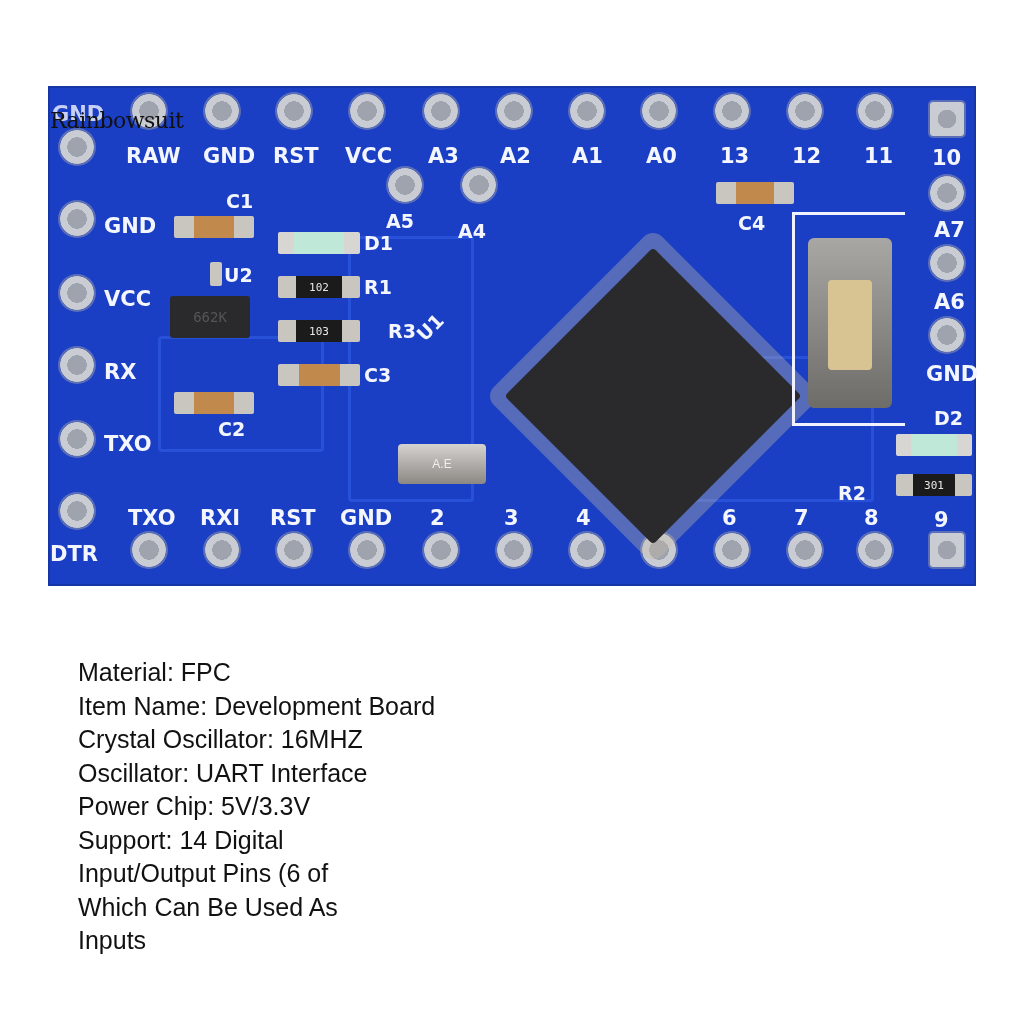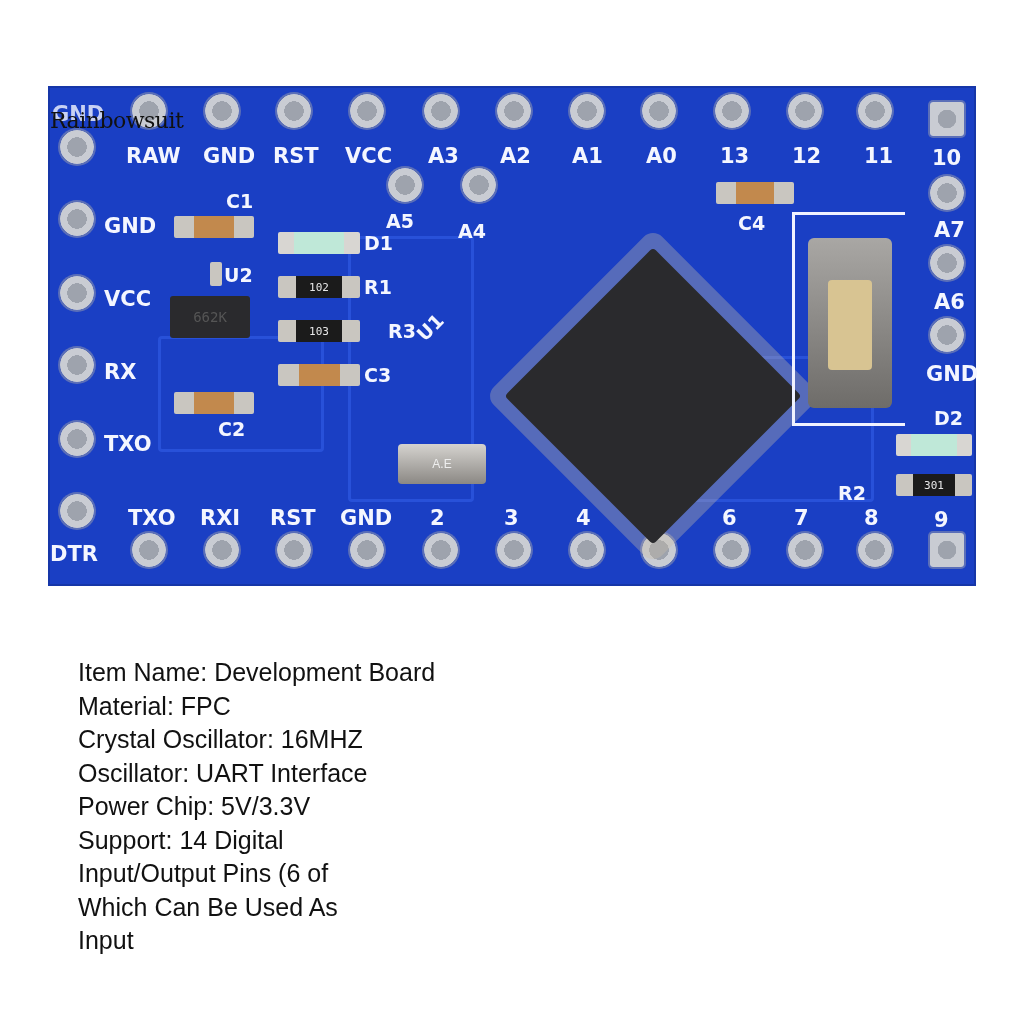--- a/index.html
+++ b/index.html
@@ -178,22 +178,22 @@
 
   <span class="silk sm" style="left:886px;top:323px;">D2</span>
   <div class="smd led" style="left:848px;top:348px;width:76px;"></div>
   <div class="smd res" style="left:848px;top:388px;width:76px;">
     <span class="resv">301</span>
   </div>
   <span class="silk sm" style="left:790px;top:398px;">R2</span>
 </div>
 
 <div class="specs">
+  <div>Material: FPC</div>
   <div>Item Name: Development Board</div>
-  <div>Material: FPC</div>
   <div>Crystal Oscillator: 16MHZ</div>
   <div>Oscillator: UART Interface</div>
   <div>Power Chip: 5V/3.3V</div>
   <div>Support: 14 Digital</div>
   <div>Input/Output Pins (6 of</div>
   <div>Which Can Be Used As</div>
-  <div>Input</div>
+  <div>Inputs</div>
 </div>
 
 </body></html>

